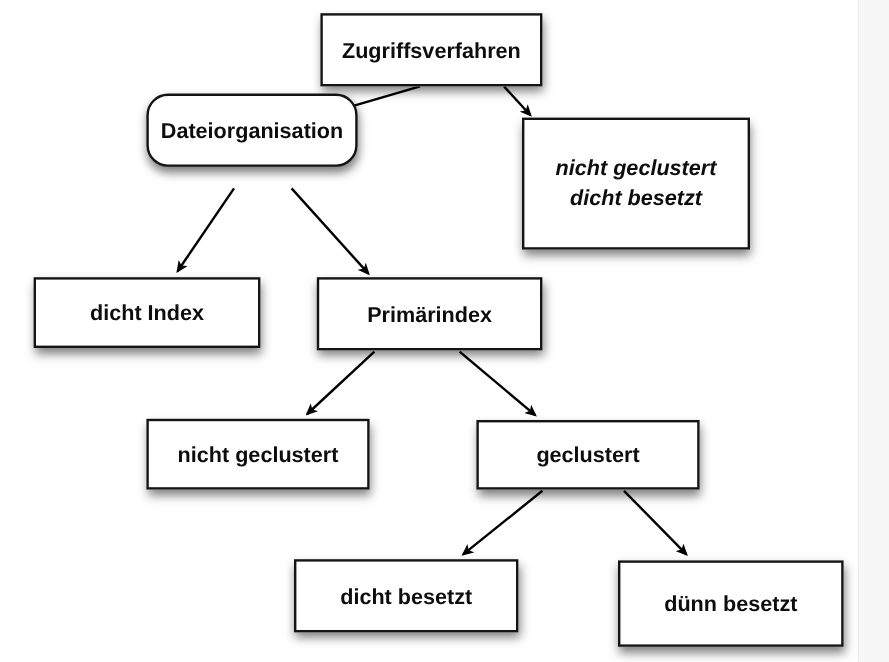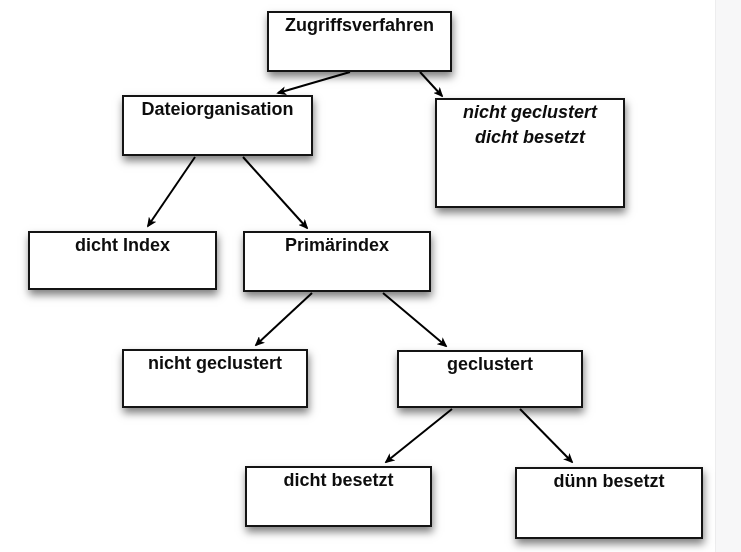--- a/index.html
+++ b/index.html
@@ -34,31 +34,32 @@
   }
   .node {
     position: absolute;
     box-sizing: border-box;
     background: #ffffff;
     border: 2.5px solid #141414;
     box-shadow: 1px 5px 8px rgba(0,0,0,0.50);
     display: flex;
     flex-direction: column;
     align-items: center;
+    justify-content: center;
     text-align: center;
     color: #0d0d0d;
     font-size: 18px;
     font-weight: 600;
     line-height: 24px;
   }
   .node-root            { left: 267px; top: 11px;  width: 185px; height: 61px; }
-  .node-dateiorg        { left: 122px; top: 95px;  width: 191px; height: 61px; }
+  .node-dateiorg        { left: 122px; top: 78px;  width: 176px; height: 61px; border-radius: 18px; }
   .node-zugriffspfad    { left: 435px; top: 98px;  width: 190px; height: 110px; line-height: 25px; }
   .node-ohne-index      { left: 28px;  top: 231px; width: 189px; height: 59px; }
-  .node-primaerindex    { left: 243px; top: 231px; width: 188px; height: 61px; }
+  .node-primaerindex    { left: 264px; top: 231px; width: 188px; height: 61px; }
   .node-nicht-gecl      { left: 122px; top: 349px; width: 186px; height: 59px; }
   .node-geclustert      { left: 397px; top: 350px; width: 186px; height: 58px; }
   .node-dicht-besetzt   { left: 245px; top: 466px; width: 187px; height: 61px; }
   .node-duenn-besetzt   { left: 515px; top: 467px; width: 188px; height: 72px; }
   .italic { font-style: italic; }
 </style>
 </head>
 <body>
 
 <div class="canvas">

